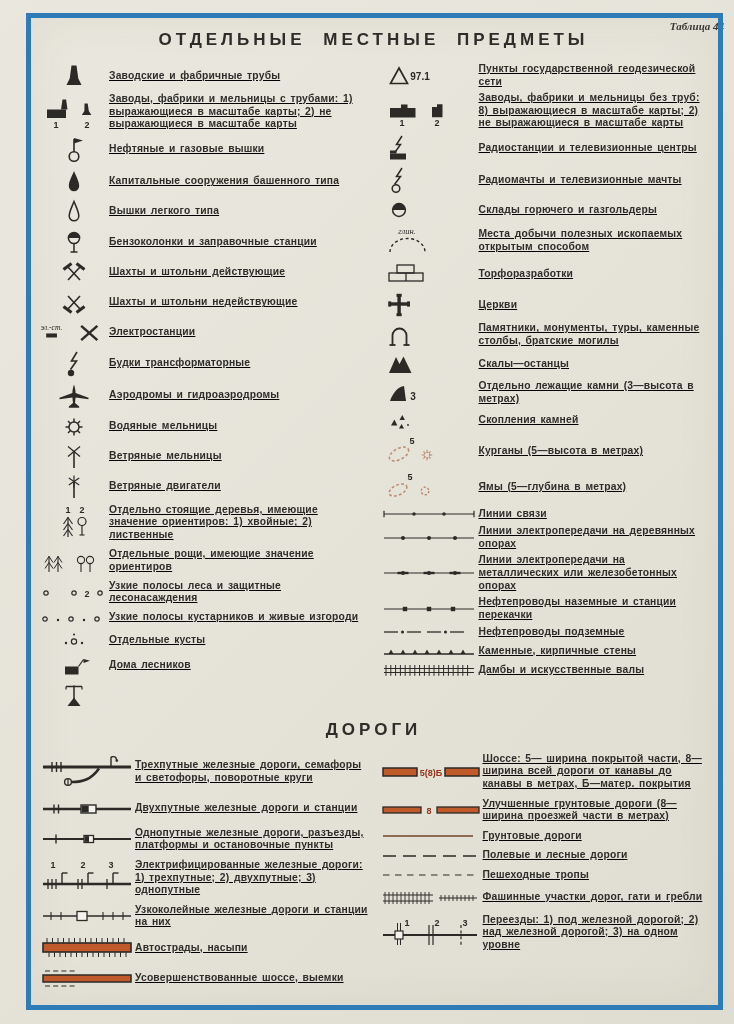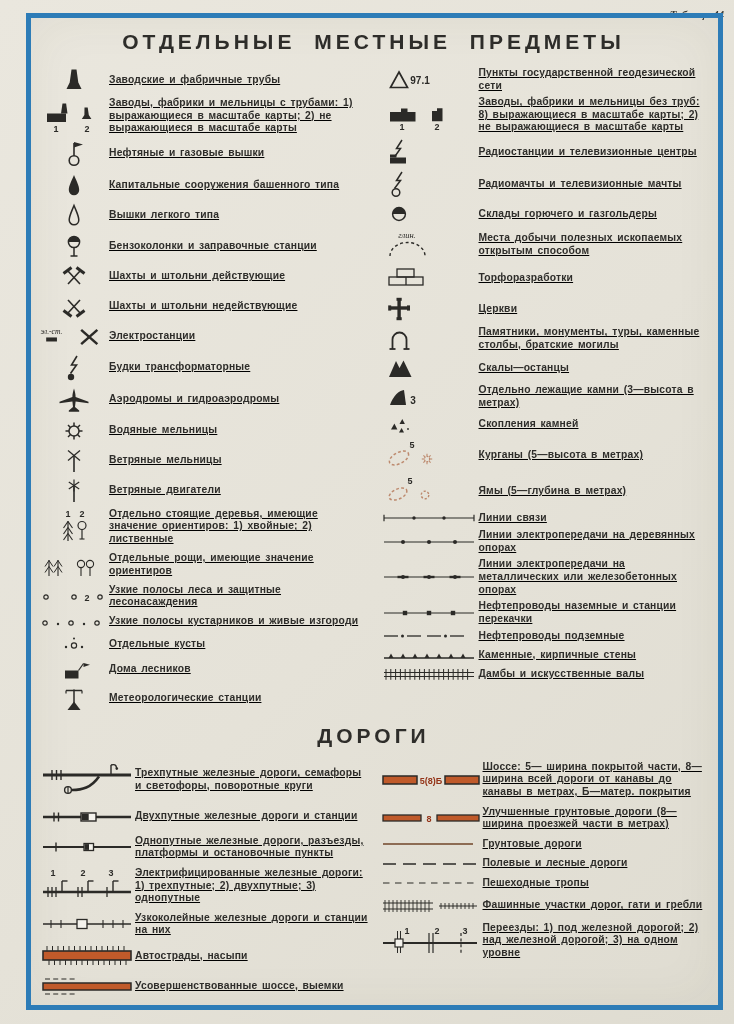--- a/index.html
+++ b/index.html
@@ -2,31 +2,31 @@
 <html><head>
 <meta charset="utf-8">
 <style>
   html,body{margin:0;padding:0;}
   body{
     width:734px;height:1024px;position:relative;overflow:hidden;
     background:linear-gradient(135deg,#eae7de 0%,#e5e2d8 55%,#dfdcd1 100%);
     font-family:"Liberation Sans",sans-serif;
   }
   .page-tag{
-    position:absolute;top:8px;right:10px;
+    position:absolute;top:20px;right:10px;
     font:italic 700 11px "Liberation Serif",serif;color:#3a3a36;
   }
   .frame{
     position:absolute;left:26px;top:13px;right:11px;bottom:14px;
     border:5px solid #2d7cb7;
     padding:4px 10px 2px 8px;overflow:hidden;
     box-shadow:inset 0 0 50px rgba(60,60,40,0.06);
   }
   .sec-title{
-    text-align:center;font-size:21px;font-weight:700;letter-spacing:4px;
+    text-align:center;font-size:17px;font-weight:700;letter-spacing:4px;
     word-spacing:9px;color:#2e2d2a;margin:8px 0 13px;
   }
   .cols{display:grid;grid-template-columns:1fr 1fr;column-gap:10px;text-decoration:underline;}
   .col{min-width:0;}
   .row{display:flex;align-items:center;margin-bottom:4px;}
   .sec1 .row{margin-bottom:7px;}
   .sym{flex:0 0 auto;display:flex;justify-content:center;align-items:flex-start;}
   .s0c0 .sym{width:70px;}
   .s0c1 .sym{width:100px;}
   .s1c0 .sym{width:96px;}
@@ -280,21 +280,20 @@
           <div class="row">
             <div class="sym">
               <svg width="60" height="27" viewBox="0 0 60 27" xmlns="http://www.w3.org/2000/svg">
                 <line x1="30" y1="21" x2="30" y2="4.5" stroke="#2b2a27" stroke-width="1.5"></line>
                 <line x1="22" y1="5.5" x2="38" y2="5.5" stroke="#2b2a27" stroke-width="1.5"></line>
                 <line x1="22" y1="5.5" x2="22" y2="8.5" stroke="#2b2a27" stroke-width="1.2"></line>
                 <line x1="38" y1="5.5" x2="38" y2="8.5" stroke="#2b2a27" stroke-width="1.2"></line>
                 <path d="M23.5 25 h13 l-6.5 -8.5 z" fill="#2b2a27"></path>
               </svg>
             </div>
-            <div class="lbl">Метеорологические станции</div>
           </div>
         </div>
         <div class="col s0c1">
           <div class="row">
             <div class="sym">
               <svg width="88" height="24" viewBox="0 0 88 24" xmlns="http://www.w3.org/2000/svg">
                 <path d="M14 4 L22.5 19.5 H5.5 Z" fill="none" stroke="#2b2a27" stroke-width="1.7"></path>
                 <text x="35" y="16" class="mkb" text-anchor="middle">97.1</text>
               </svg>
             </div>

